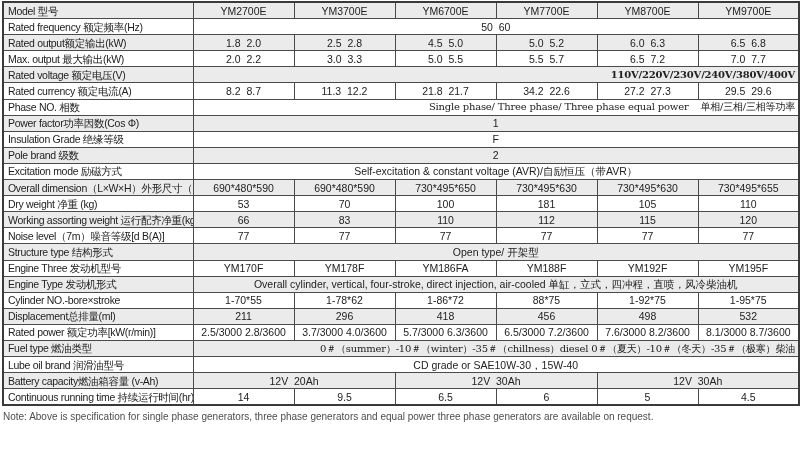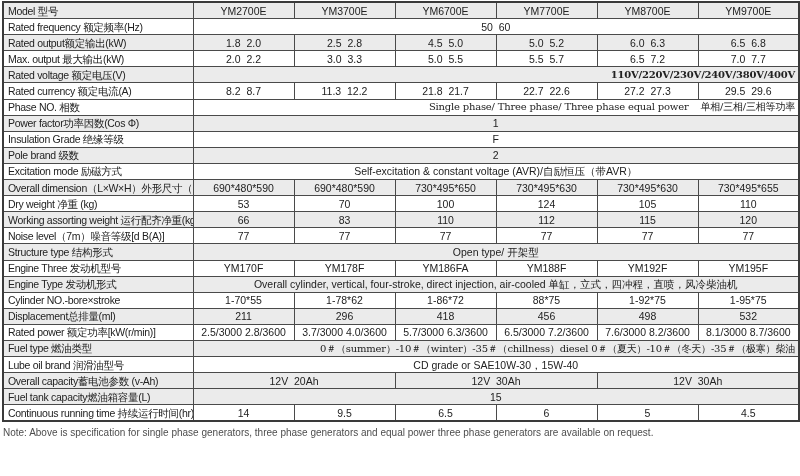--- a/index.html
+++ b/index.html
@@ -112,21 +112,21 @@
         </tr>
         <tr class="shade">
           <td class="label">Rated voltage 额定电压(V)</td>
           <td colspan="6" class="em bold">110V/220V/230V/240V/380V/400V</td>
         </tr>
         <tr class="plain">
           <td class="label">Rated currency 额定电流(A)</td>
           <td>8.2  8.7</td>
           <td>11.3  12.2</td>
           <td>21.8  21.7</td>
-          <td>22.7  22.6</td>
+          <td>34.2  22.6</td>
           <td>27.2  27.3</td>
           <td>29.5  29.6</td>
         </tr>
         <tr class="plain">
           <td class="label">Phase NO. 相数</td>
           <td colspan="6" class="em">Single phase/ Three phase/ Three phase equal power    单相/三相/三相等功率</td>
         </tr>
         <tr class="shade">
           <td class="label">Power factor功率因数(Cos Φ)</td>
           <td colspan="6">1</td>
@@ -150,21 +150,21 @@
           <td>730*495*650</td>
           <td>730*495*630</td>
           <td>730*495*630</td>
           <td>730*495*655</td>
         </tr>
         <tr class="plain">
           <td class="label">Dry weight 净重 (kg)</td>
           <td>53</td>
           <td>70</td>
           <td>100</td>
-          <td>124</td>
+          <td>181</td>
           <td>105</td>
           <td>110</td>
         </tr>
         <tr class="shade">
           <td class="label">Working assorting weight 运行配齐净重(kg)</td>
           <td>66</td>
           <td>83</td>
           <td>110</td>
           <td>112</td>
           <td>115</td>
@@ -225,28 +225,24 @@
         </tr>
         <tr class="shade">
           <td class="label">Fuel type 燃油类型</td>
           <td colspan="6" class="em">0＃（summer）-10＃（winter）-35＃（chillness）diesel 0＃（夏天）-10＃（冬天）-35＃（极寒）柴油</td>
         </tr>
         <tr class="plain">
           <td class="label">Lube oil brand 润滑油型号</td>
           <td colspan="6">CD grade or SAE10W-30，15W-40</td>
         </tr>
         <tr class="shade">
-          <td class="label">Overall capacity蓄电池参数 (v-Ah)</td>
+          <td class="label">Battery capacity燃油箱容量 (v-Ah)</td>
           <td colspan="2">12V  20Ah</td>
           <td colspan="2">12V  30Ah</td>
           <td colspan="2">12V  30Ah</td>
-        </tr>
-        <tr class="shade">
-          <td class="label">Fuel tank capacity燃油箱容量(L)</td>
-          <td colspan="6">15</td>
         </tr>
         <tr class="plain">
           <td class="label">Continuous running time 持续运行时间(hr)</td>
           <td>14</td>
           <td>9.5</td>
           <td>6.5</td>
           <td>6</td>
           <td>5</td>
           <td>4.5</td>
         </tr>

